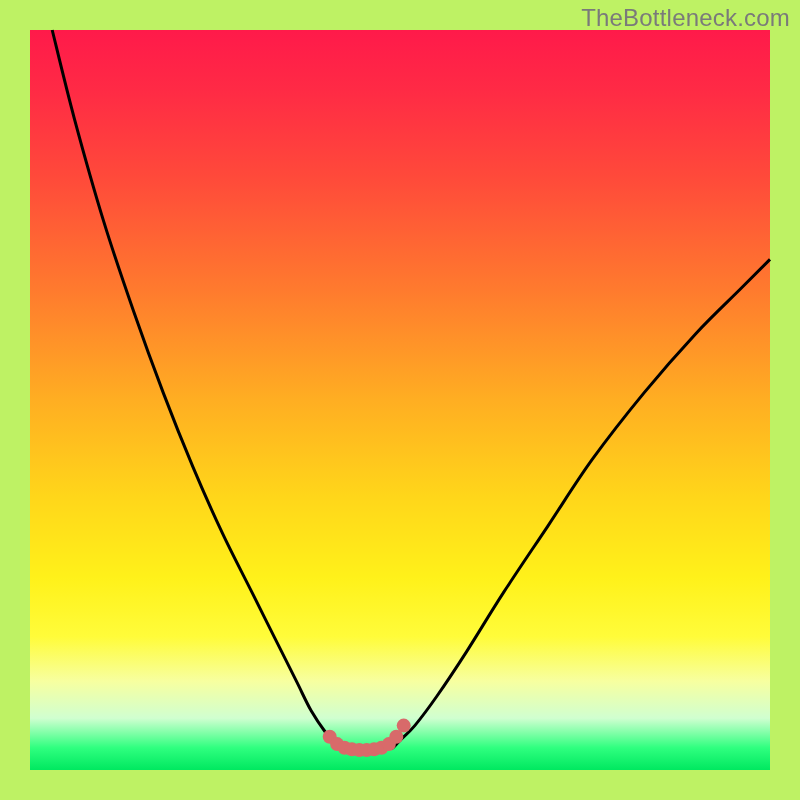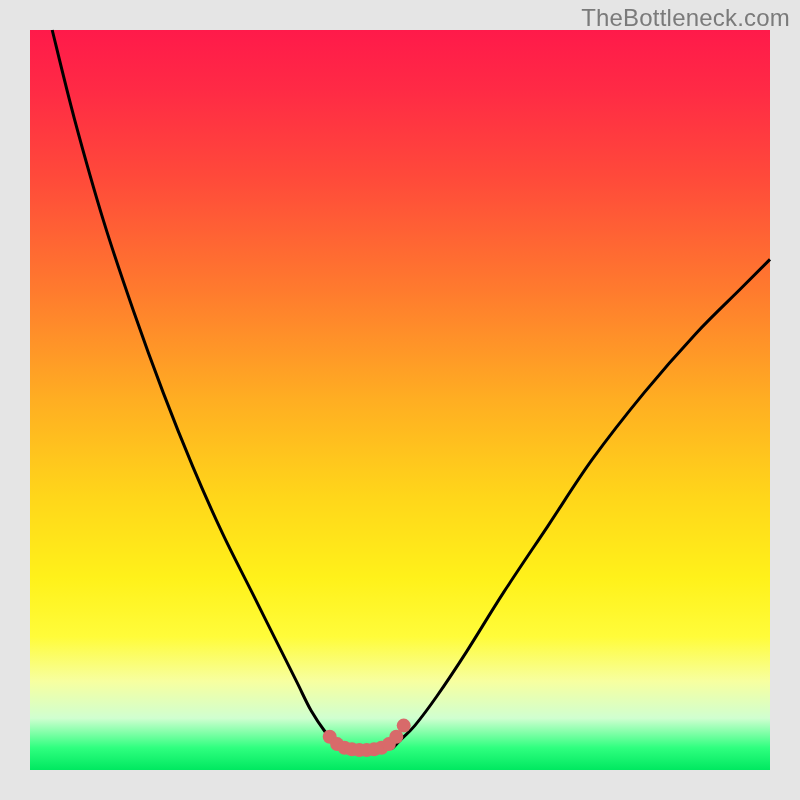--- a/index.html
+++ b/index.html
@@ -10,21 +10,21 @@
     background: #000;
     overflow: hidden;
     font-family: Arial, Helvetica, sans-serif;
   }
   .frame {
     position: absolute;
     left: 0;
     top: 0;
     width: 800px;
     height: 800px;
-    background: #e5e5e5;
+    background: #bef264;
   }
   .plot {
     position: absolute;
     left: 30px;
     top: 30px;
     width: 740px;
     height: 740px;
     background: linear-gradient(to bottom,
       #ff1a4a 0%,
       #ff2a45 8%,

